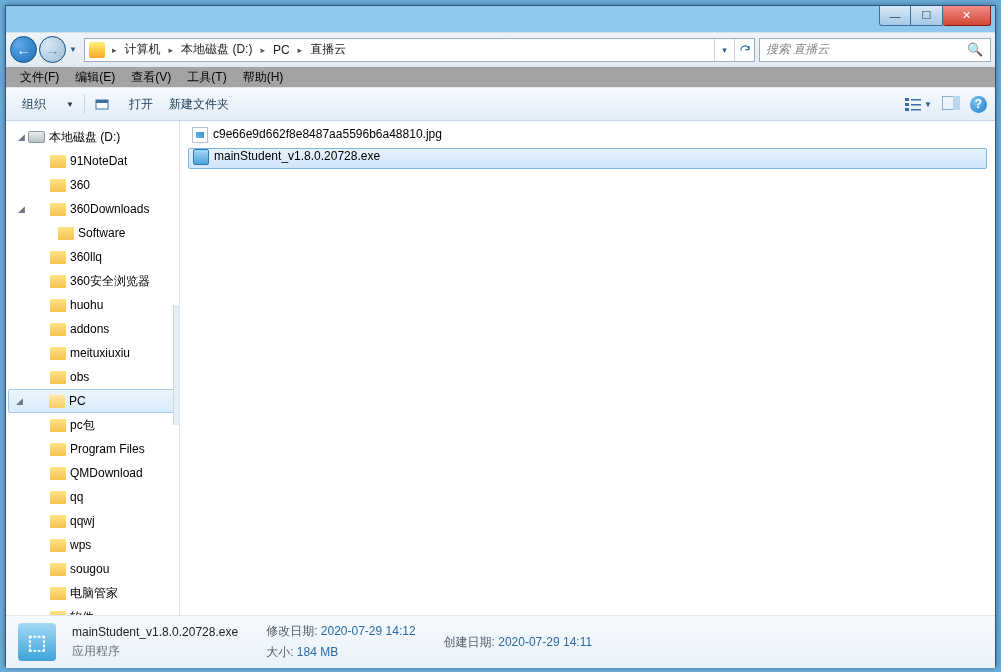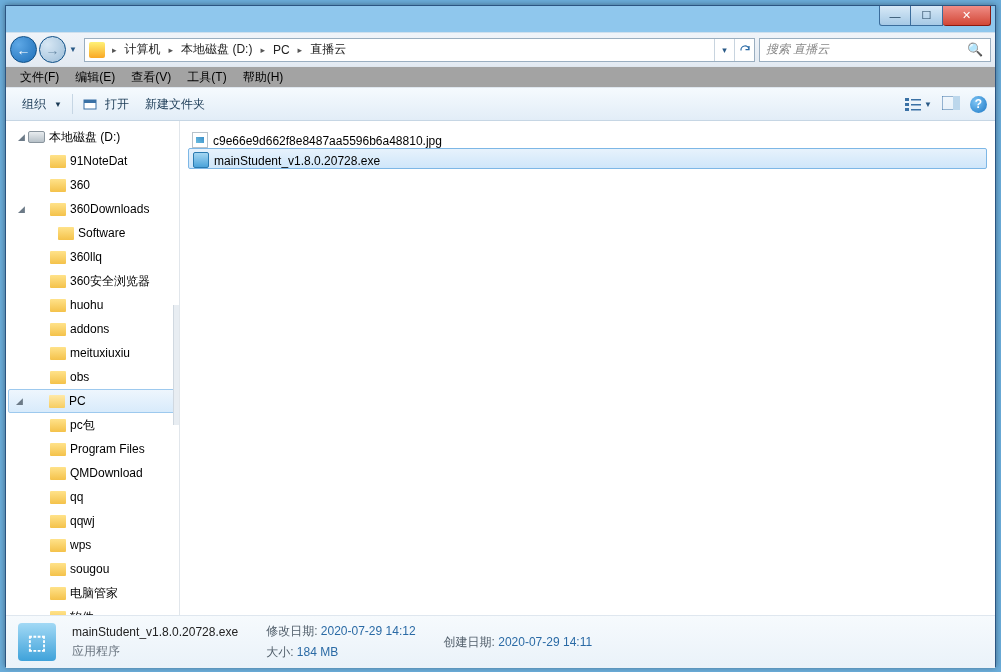--- a/index.html
+++ b/index.html
@@ -28,41 +28,41 @@
 .addressbar .tailbtn.refresh svg { width:12px; height:12px; }
 
 .searchbar { width:232px; height:24px; border:1px solid #9aaec0; background:#fff; display:flex; align-items:center; padding:0 6px; font-size:12px; }
 .searchbar .ph { color:#888; flex:1; font-style:italic; }
 .searchbar .mag { color:#3a71a5; font-size:13px; }
 
 .menubar { height:22px; background:#a3a3a3; border-top:1px solid #dfe7ef; border-bottom:1px solid #dfe7ef; display:flex; align-items:center; font-size:12px; padding:0 6px; }
 .menubar span { padding:0 8px; }
 
 .toolbar { height:33px; background:linear-gradient(#f5fafe,#e2edf7); border-bottom:1px solid #c6d6e4; display:flex; align-items:center; font-size:12px; padding:0 8px; }
-.toolbar .tbtn { padding:0 8px; display:flex; align-items:center; gap:8px; height:100%; color:#1a3a55; }
+.toolbar .tbtn { padding:0 8px; display:flex; align-items:center; gap:20px; height:100%; color:#1a3a55; }
 .toolbar .tsep { width:1px; height:20px; background:#c6d6e4; margin:0 2px; }
 .toolbar .tright { margin-left:auto; display:flex; align-items:center; gap:10px; }
 .toolbar .iconview { width:16px; height:14px; }
 .toolbar .help { width:17px; height:17px; border-radius:50%; background:radial-gradient(circle at 35% 35%, #7ec5f5, #1976c4); color:#fff; font-size:12px; display:flex; align-items:center; justify-content:center; font-weight:bold; }
 
 .content { display:flex; height:494px; background:#fff; }
 .tree { width:174px; border-right:1px solid #e1e6eb; overflow:hidden; font-size:12px; padding-top:4px; position:relative; }
 .tree .scroll { position:absolute; right:0; top:184px; width:6px; height:120px; background:#e8edf2; border-left:1px solid #d0d8e0; }
 .tree-row { display:flex; align-items:center; height:24px; padding-left:44px; gap:4px; white-space:nowrap; }
 .tree-row.root { padding-left:22px; }
 .tree-row.sub { padding-left:52px; }
 .tree-row.selected { background:linear-gradient(#eef6fd,#d8ebfb); border:1px solid #9dc9ee; border-radius:2px; margin:0 2px; padding-left:40px; }
 .tree-row .expander { position:absolute; left:12px; font-size:9px; color:#6c7a87; }
 .tree-row.selected .expander { left:10px; }
 .fold-icon { width:16px; height:13px; background:linear-gradient(#ffe28a,#f4c24a); border-radius:1px; flex-shrink:0; }
 .fold-icon.open { background:linear-gradient(#ffe9a8,#f6cd60); }
 .drive-icon { width:17px; height:12px; background:linear-gradient(#e8ecef,#b7c1c8); border:1px solid #8a959e; border-radius:2px; flex-shrink:0; }
 
 .filepane { flex:1; padding:6px 8px; font-size:12px; }
-.file-row { display:flex; align-items:flex-end; height:21px; padding:0 4px; gap:5px; }
+.file-row { display:flex; align-items:flex-start; height:21px; padding:0 4px; gap:5px; }
 .file-row.sel { background:linear-gradient(#e7f2fc,#cfe6fa); border:1px solid #7db7e6; border-radius:2px; }
 .ficon { width:16px; height:16px; flex-shrink:0; display:flex; align-items:center; justify-content:center; }
 .ficon.jpg { background:#fff; border:1px solid #b8c2ca; }
 .ficon.jpg::after { content:''; width:8px; height:6px; background:linear-gradient(45deg,#6abde0,#3c8fc9); }
 .ficon.exe { background:linear-gradient(#a4d6f2,#4ba3da); border-radius:2px; border:1px solid #2a7ab0; }
 
 .details { height:53px; border-top:1px solid #dfe7ef; background:linear-gradient(#f6fafd,#eaf2f9); display:flex; align-items:center; padding:0 12px; font-size:12px; }
 .details .bigicon { width:38px; height:38px; background:linear-gradient(#a2d9f5,#3fa2da); border-radius:4px; margin-right:16px; display:flex;align-items:center;justify-content:center;color:#fff;font-size:20px;font-weight:bold; }
 .details .dcol { display:flex; flex-direction:column; gap:4px; margin-right:28px; }
 .details .lbl { color:#515e6a; }

